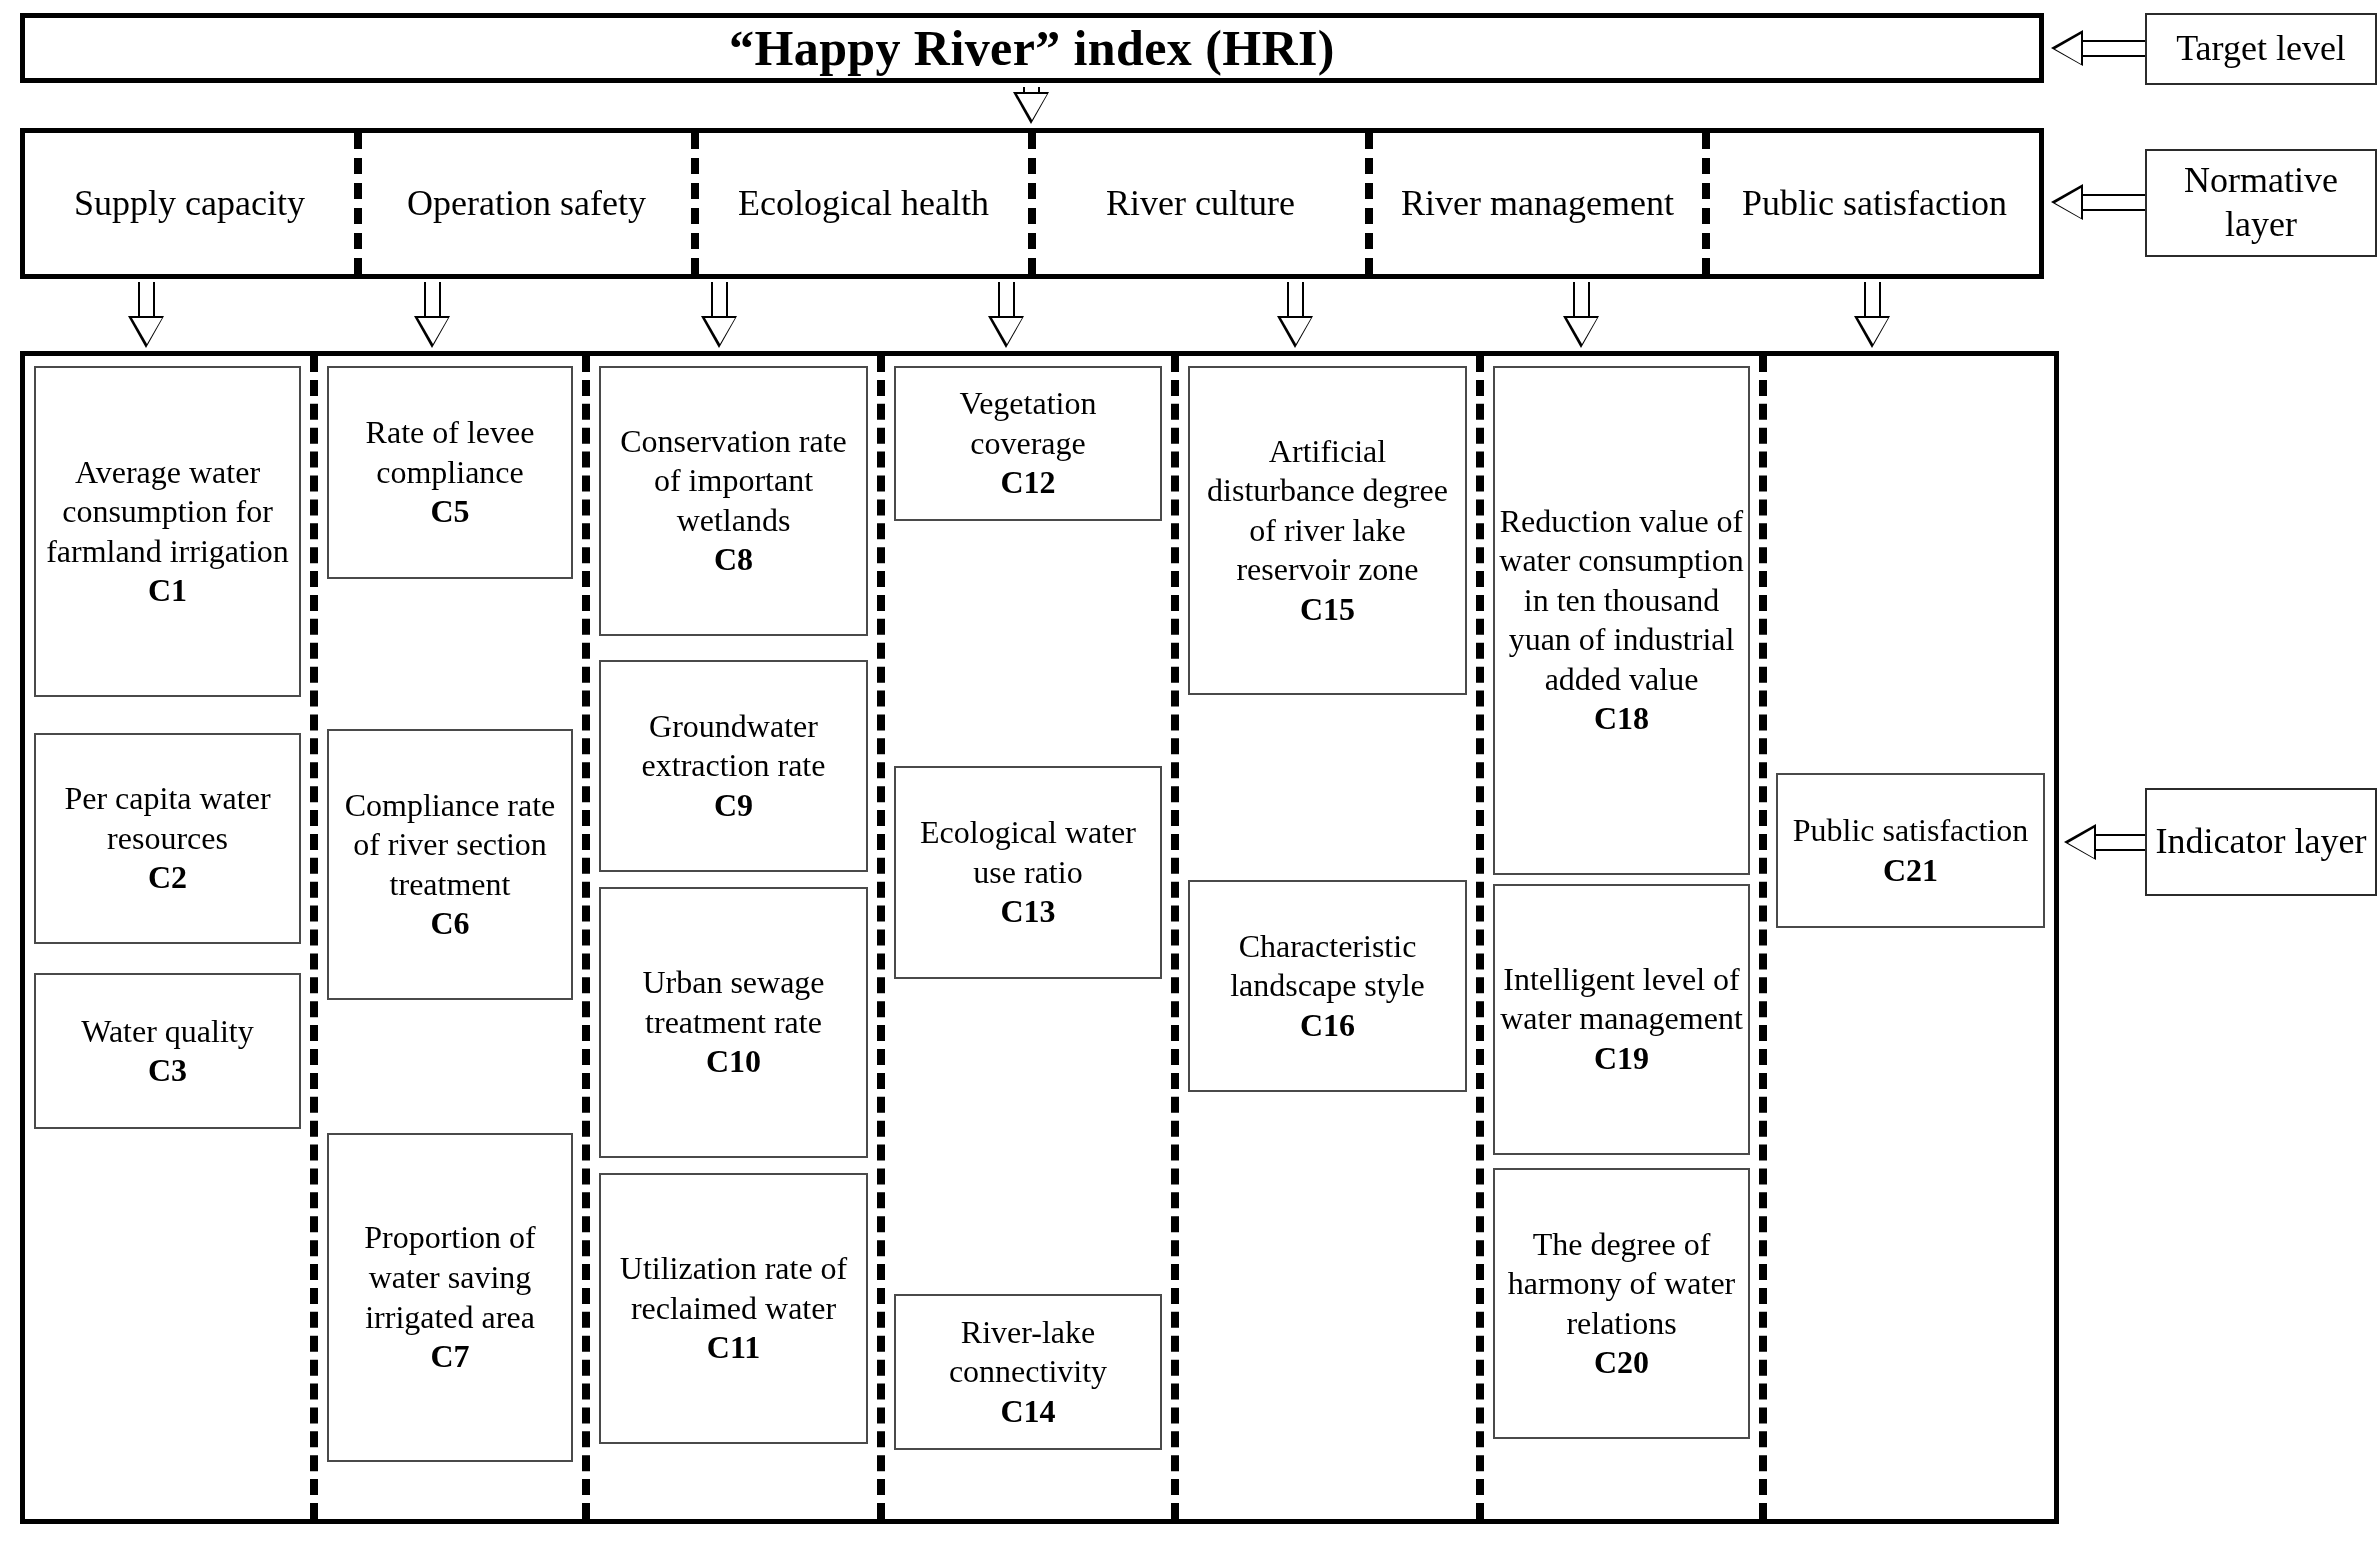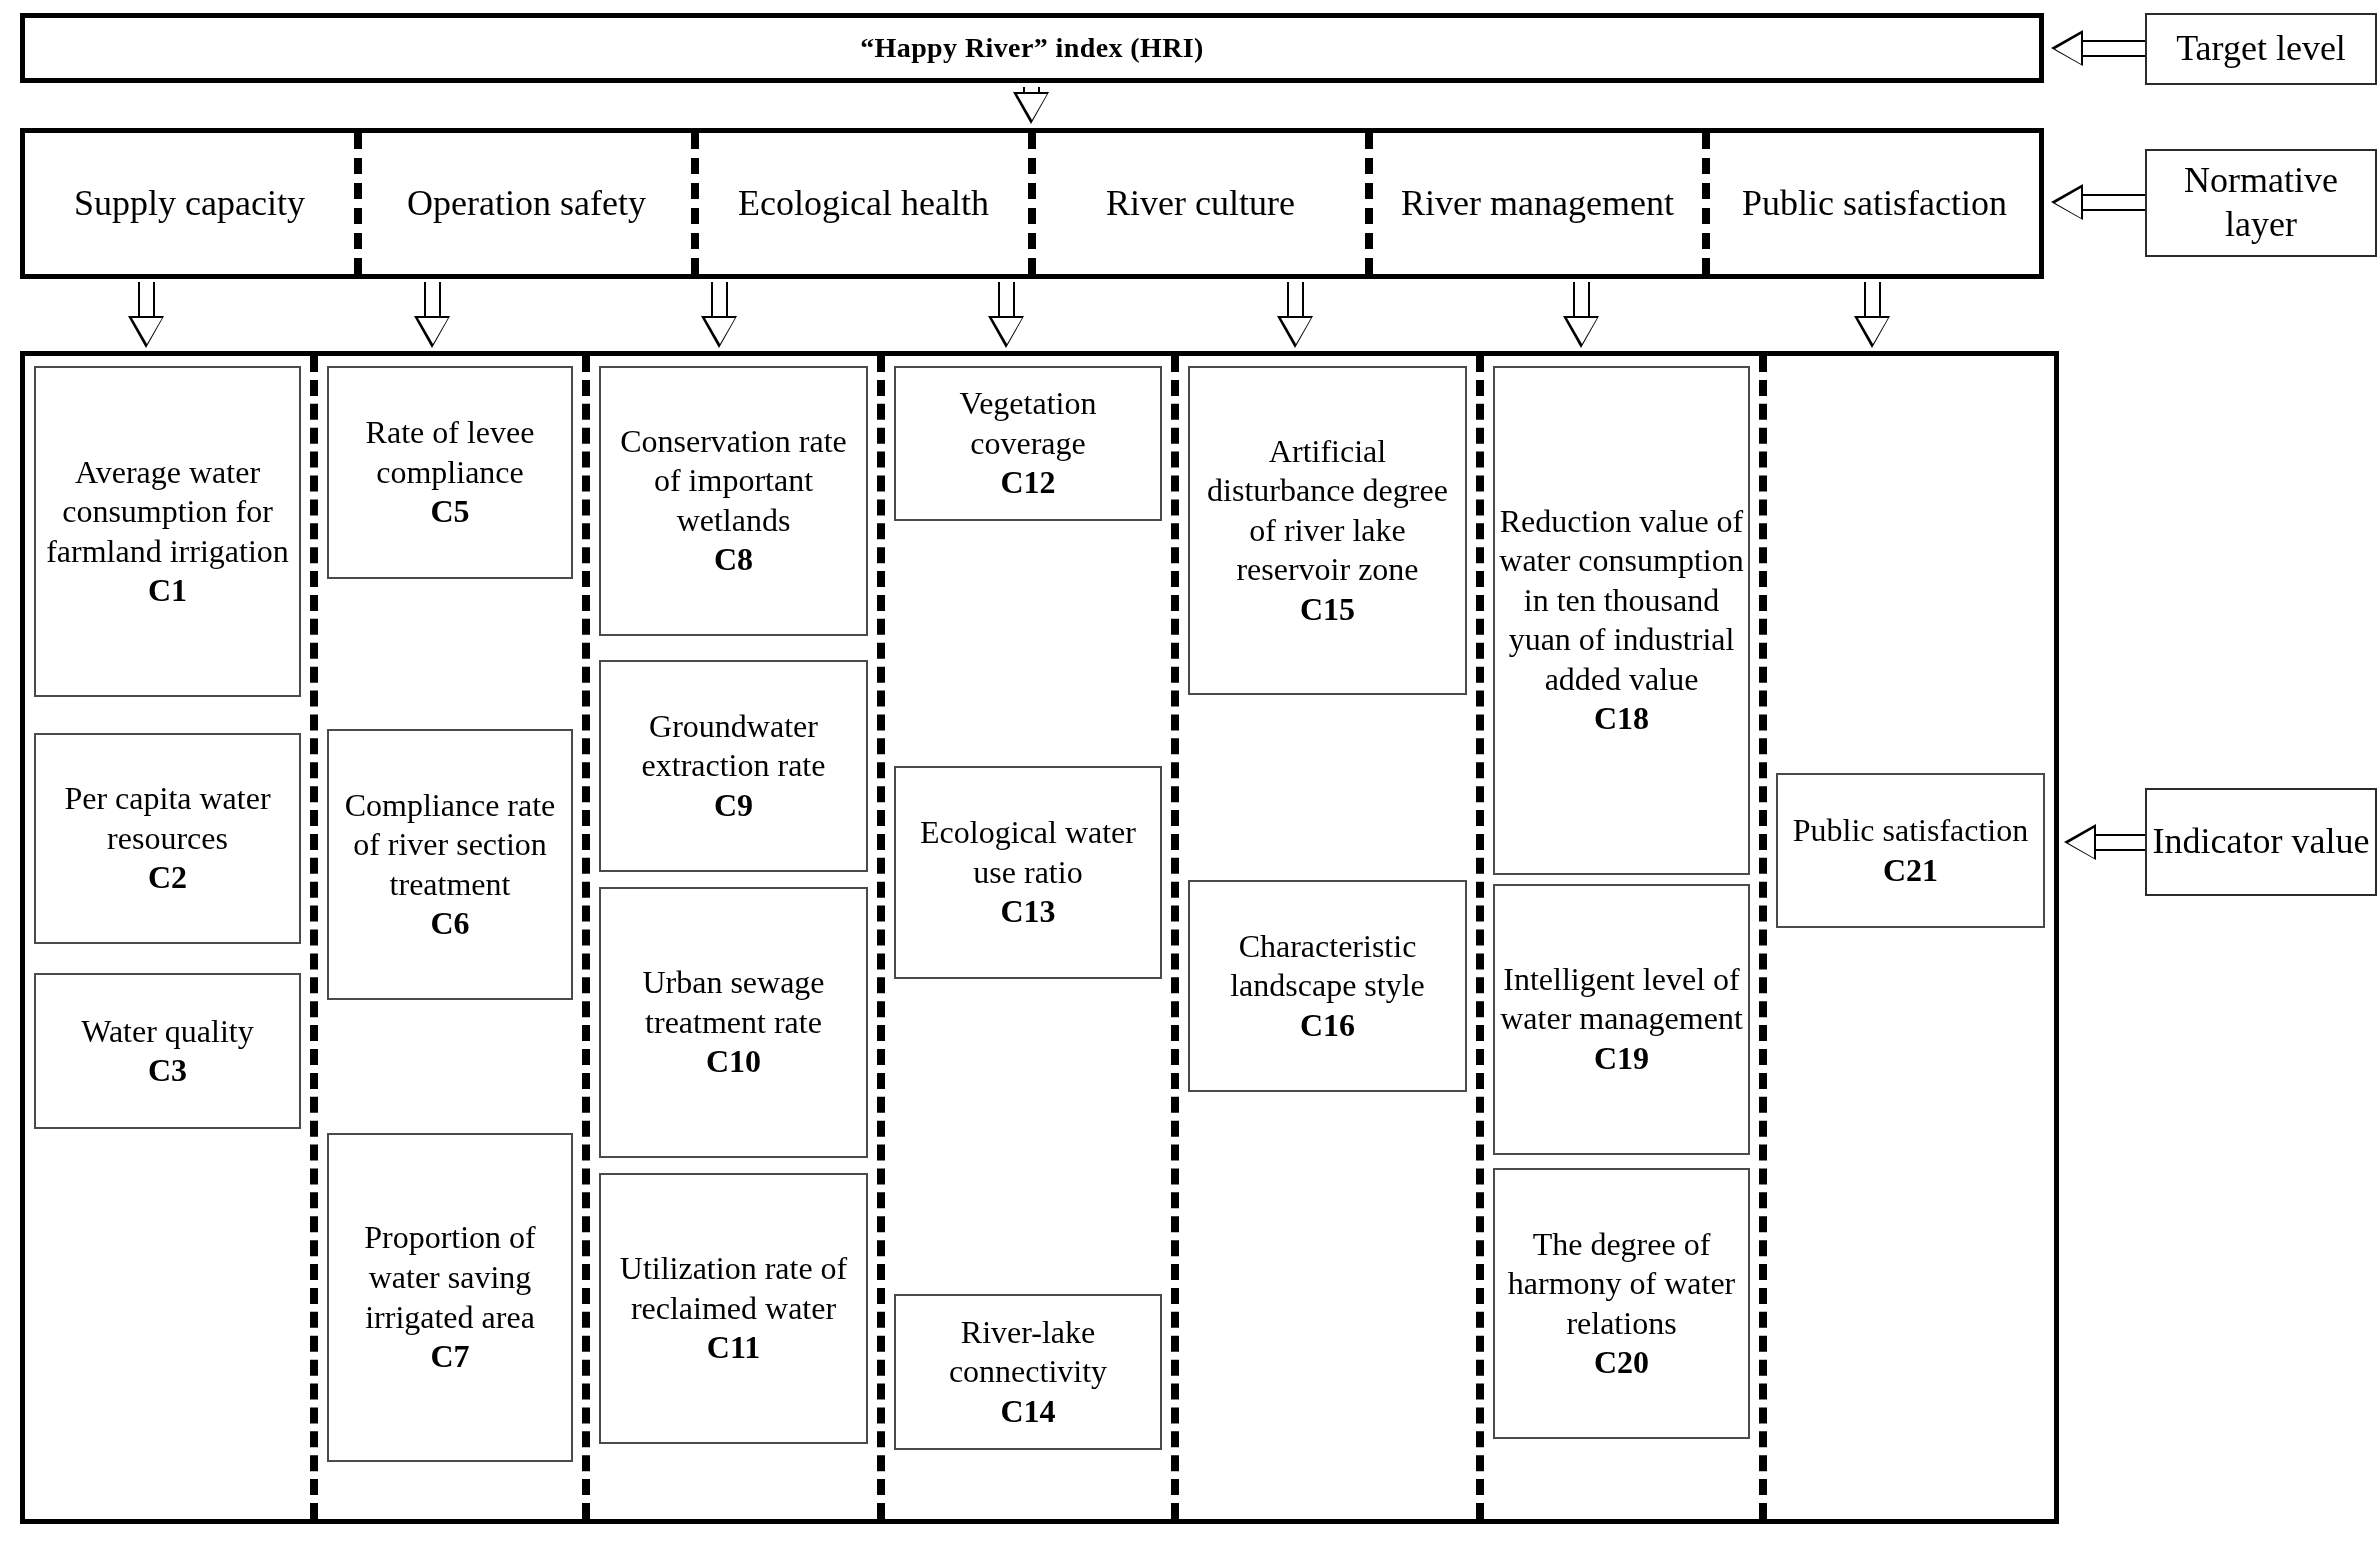--- a/index.html
+++ b/index.html
@@ -7,21 +7,21 @@
        font-family:"Liberation Serif","DejaVu Serif",serif;color:#000;}
 
   .stage{position:absolute;left:0;top:0;width:2377px;height:1550px;}
 
   
   .hard-box{position:absolute;border:5px solid #000;background:#fff;box-sizing:border-box;}
 
   
   #title-box{left:20px;top:13px;width:2024px;height:70px;
              display:flex;align-items:center;justify-content:center;}
-  #title-text{font-size:28px;font-weight:bold;letter-spacing:0.4px;white-space:nowrap;}
+  #title-text{font-size:50px;font-weight:bold;letter-spacing:0.4px;white-space:nowrap;}
 
   
   #normative-row{left:20px;top:128px;width:2024px;height:151px;display:flex;}
   .norm-cell{flex:1 1 0;display:flex;align-items:center;justify-content:center;
              text-align:center;font-size:36px;line-height:1.22;position:relative;}
   .norm-cell + .norm-cell{border-left:8px dashed #000;text-align:right;}
 
   
   #indicator-row{left:20px;top:351px;width:2039px;height:1173px;display:flex;}
   .ind-col{flex:0 0 auto;position:relative;box-sizing:border-box;
@@ -256,17 +256,17 @@
     </div>
 
   </div>
 
   <div class="arrow-left" style="left:2064px;top:824px;width:82px;">
     <div class="shaft" style="width:56px;"></div>
     <div class="head head-outer"></div>
     <div class="head head-inner"></div>
   </div>
   <div class="side-box" id="side-indicator">
-    <span>Indicator value</span>
+    <span>Indicator layer</span>
   </div>
 
 </div>
 
 
 </body></html>

